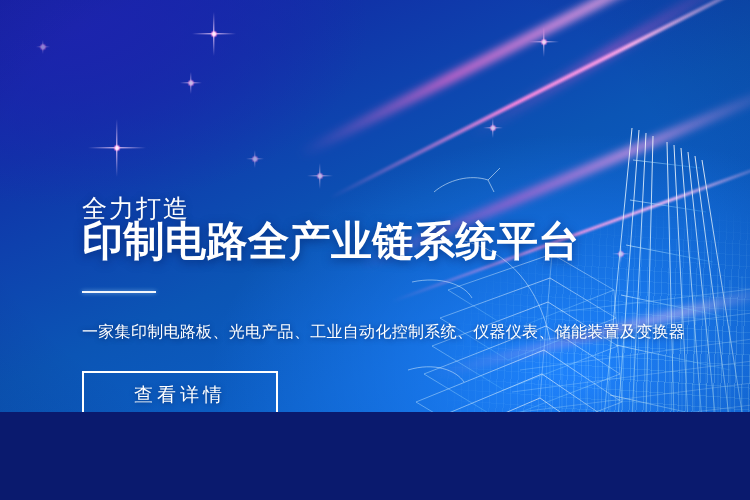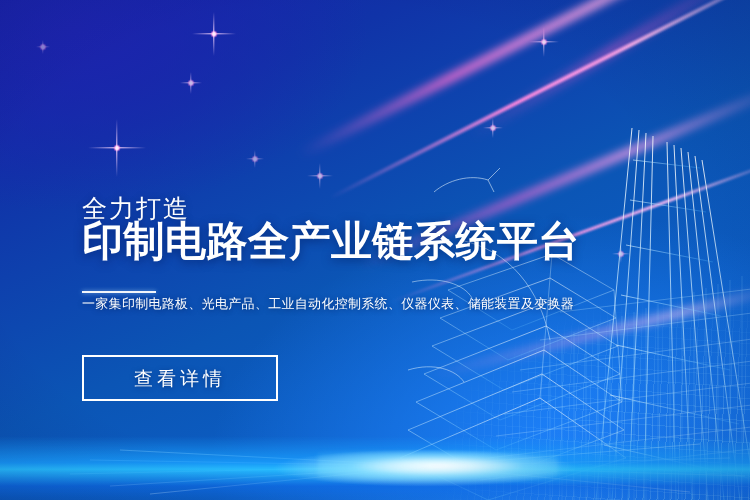--- a/index.html
+++ b/index.html
@@ -1,21 +1,21 @@
 <!DOCTYPE html>
 <html><head>
 <meta charset="utf-8">
 <style>
   * { margin:0; padding:0; box-sizing:border-box; }
   html,body { width:750px; height:500px; overflow:hidden; background:#0a1a6e; }
   body { font-family:"Liberation Sans","DejaVu Sans",sans-serif; }
 
   .banner {
     position:relative;
-    width:750px; height:500px;
+    width:750px; height:412px;
     overflow:hidden;
     background:
       radial-gradient(ellipse 420px 260px at 10% 6%,  #1c24ad 0%, rgba(28,36,173,0) 70%),
       radial-gradient(ellipse 520px 340px at 78% 92%, #1f84ff 0%, rgba(31,132,255,0) 72%),
       linear-gradient(156deg, #151fa6 0%, #1033a8 22%, #0b55b5 52%, #0c5ec4 72%, #0a63cf 100%);
   }
 
   
   .layer { position:absolute; inset:0; pointer-events:none; }
 
@@ -93,28 +93,28 @@
     margin-top:0;
     font-size:41px; line-height:1.02; color:#ffffff; font-weight:700;
     letter-spacing:.5px; white-space:nowrap;
     text-shadow:0 2px 10px rgba(0,25,90,.6);
   }
   .rule {
     margin-top:28px; width:74px; height:2px; background:#ffffff; opacity:.95;
     box-shadow:0 0 4px rgba(180,225,255,.7);
   }
   .desc {
-    margin-top:0; color:#ffffff; font-size:13px; line-height:22px;
+    margin-top:28px; color:#ffffff; font-size:16px; line-height:22px;
     letter-spacing:.3px; text-shadow:0 1px 5px rgba(0,30,90,.7);
     max-width:470px;
   }
   .desc p { white-space:nowrap; }
 
   .cta {
-    display:block; margin-top:40px;
+    display:block; margin-top:28px;
     width:196px; height:46px; line-height:44px; text-align:center;
     border:2px solid #ffffff; background:transparent; color:#ffffff;
     font-size:19px; letter-spacing:4px; cursor:pointer;
     font-family:"Liberation Sans","DejaVu Sans",sans-serif;
     text-shadow:0 1px 5px rgba(0,30,90,.6);
   }
 </style>
 </head>
 <body>
 

